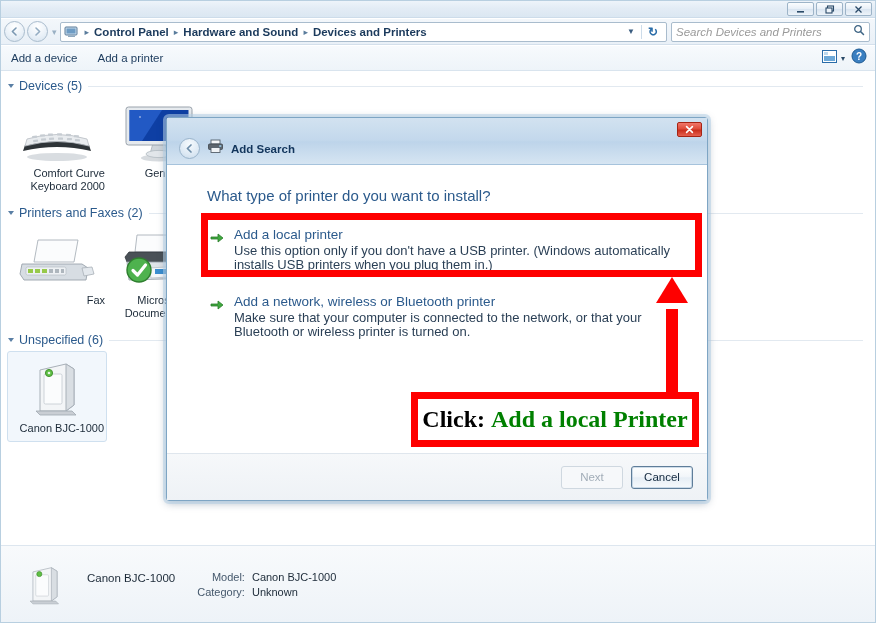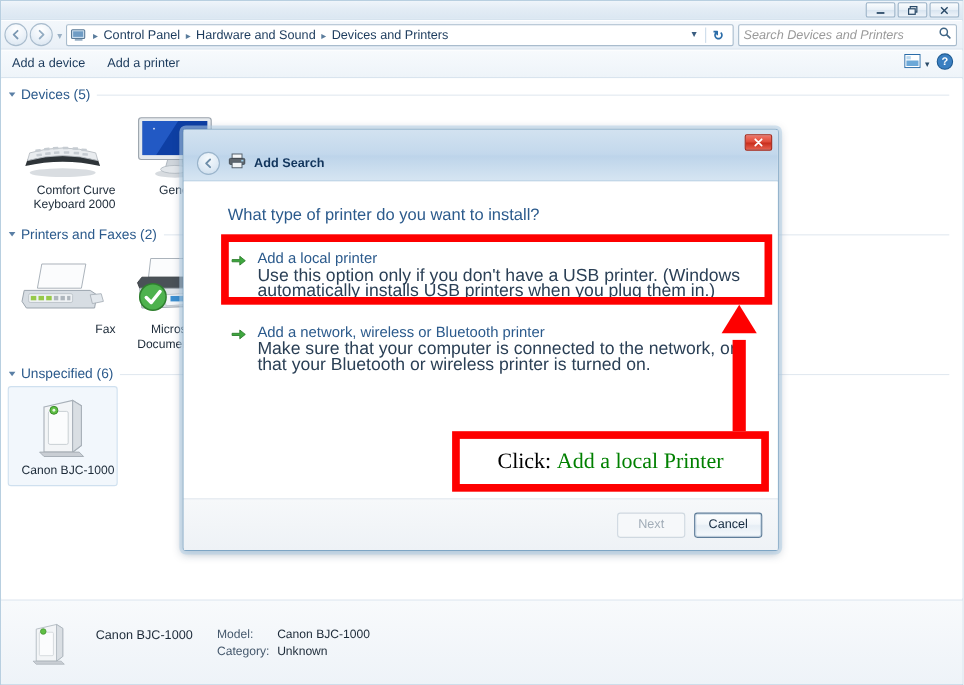--- a/index.html
+++ b/index.html
@@ -57,20 +57,21 @@
     min-width:0;
   }
   .crumbicon {
     width:16px;height:15px; margin:0 2px 0 1px;
     display:flex;align-items:center;justify-content:center;
     flex:0 0 auto;
   }
   .crumb {
     font-size:11.5px; color:#1b3a5c; padding:0 2px; white-space:nowrap;
     flex:0 0 auto;
+    font-weight:bold;
   }
   .crumbsep { color:#5a7c9c; font-size:9px; padding:0 3px; flex:0 0 auto; }
   .crumbspacer{flex:1 1 auto;}
   .addrdrop { color:#3a5d80; font-size:8px; padding:0 6px 0 4px; flex:0 0 auto;}
   .refreshbtn { color:#2a6ca8; font-size:12px; padding:0 6px; border-left:1px solid #cddcea; flex:0 0 auto; font-weight:bold;}
   .searchbox {
     width:199px; height:20px; margin-right:5px;
     background:#fff; border:1px solid #a9bccd; border-radius:2px;
     display:flex; align-items:center; padding:0 4px;
     flex:0 0 auto;
@@ -106,21 +107,21 @@
   .details {
     position:absolute; left:0; bottom:0; width:874px; height:77px;
     background: linear-gradient(to bottom,#f8fafc 0%,#eef3f8 100%);
     border-top:1px solid #dde6ef;
     display:flex; align-items:center; padding-left:20px; gap:18px;
   }
   .detailicon { width:48px; height:52px; display:flex; align-items:center; justify-content:center;}
   .dettext { display:flex; gap:22px; align-items:flex-start; }
   .detname { font-size:11.5px; color:#1c2a38; padding-top:1px; }
   .detfields { display:grid; grid-template-columns:auto auto; gap:3px 7px; }
-  .detkey { font-size:11px; color:#45586c; text-align:left;}
+  .detkey { font-size:11px; color:#45586c; text-align:right;}
   .detval { font-size:11px; color:#1c2a38; }
 
   
   .dialog {
     position:absolute; left:166px; top:117px; width:542px; height:384px;
     border:1px solid #7ea5c4;
     border-radius:3px;
     background:#fff;
     box-shadow:0 2px 9px rgba(20,50,80,.35);
     outline:3px solid rgba(180,208,230,.55);
@@ -143,35 +144,35 @@
     border:1px solid #9ab4cb;
     background: radial-gradient(circle at 50% 28%, #f6fafd 0%, #dde9f4 60%, #c8daea 100%);
     display:flex; align-items:center; justify-content:center; color:#6d8da9;
   }
   .dlg-titletext { font-size:11.5px; color:#12355c; font-weight:bold; }
   .dlg-body { position:absolute; left:0; top:47px; right:0; bottom:47px; background:#fff; }
   .dlg-q { font-size:15px; color:#2b5a8c; padding:22px 0 0 40px; }
   .opt { display:flex; gap:10px; align-items:flex-start; }
   .optarrow { width:14px; flex:0 0 14px; padding-top:3px; }
   .opttitle { font-size:13.5px; color:#2b5a8c; }
-  .optdesc { font-size:16px; color:#2a3f55; line-height:14px; margin-top:2px; max-width:450px; }
+  .optdesc { font-size:13px; color:#2a3f55; line-height:14px; margin-top:2px; max-width:450px; }
 
   
   .redbox {
     position:absolute; left:201px; top:213px; width:501px; height:64px;
     border:7px solid #fe0000;
     background:transparent;
     pointer-events:none;
   }
   .redcallout {
     position:absolute; left:411px; top:392px; width:288px; height:55px;
     border:7px solid #fe0000; background:#fff;
     display:flex; align-items:center; justify-content:center;
   }
-  .calltext { font-family:"Liberation Serif", serif; font-size:20px; font-weight:normal; white-space:nowrap; }
+  .calltext { font-family:"Liberation Serif", serif; font-size:24px; font-weight:bold; white-space:nowrap; }
   .calltext .k { color:#000; }
   .calltext .v { color:#008000; }
   .redarrow { position:absolute; left:655px; top:277px; width:34px; height:117px; }
 
   .dlg-footer {
     position:absolute; left:0; right:0; bottom:0; height:47px;
     background: linear-gradient(to bottom,#f6f8fa 0%,#eef2f6 100%);
     border-top:1px solid #dfe6ed;
     display:flex; align-items:center; justify-content:flex-end; gap:8px; padding-right:14px;
   }

